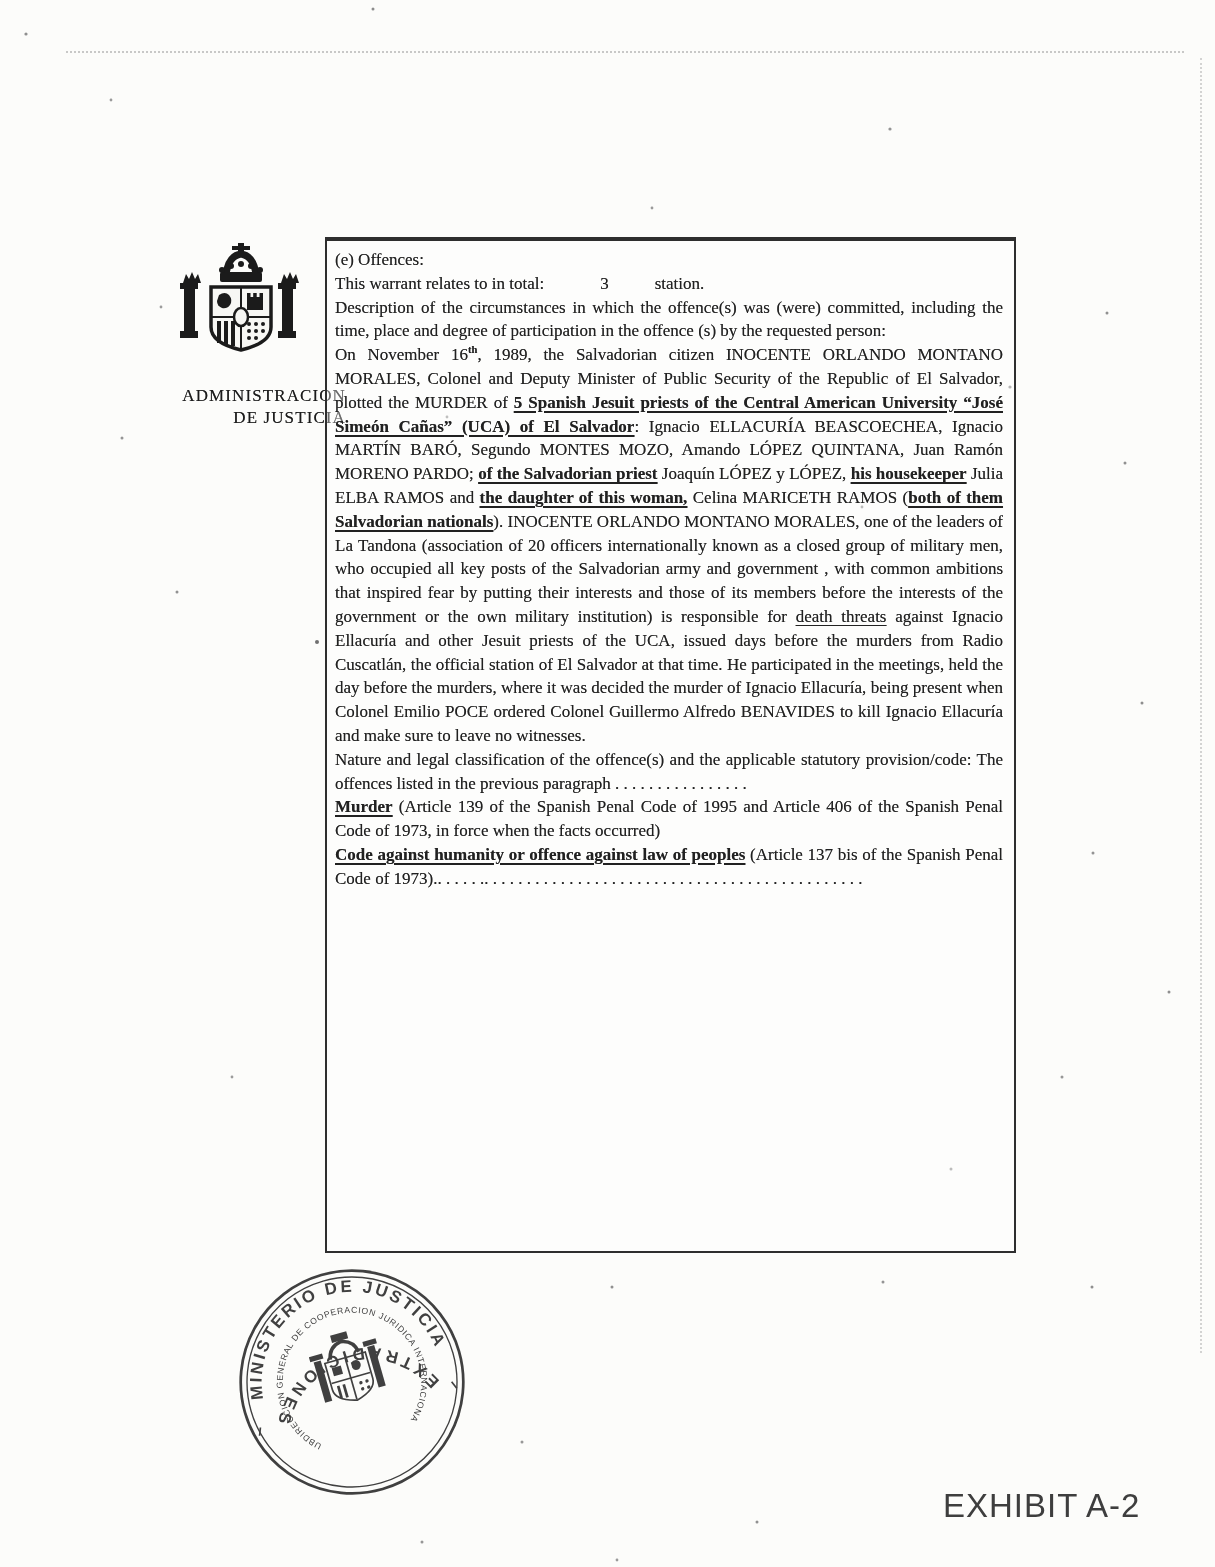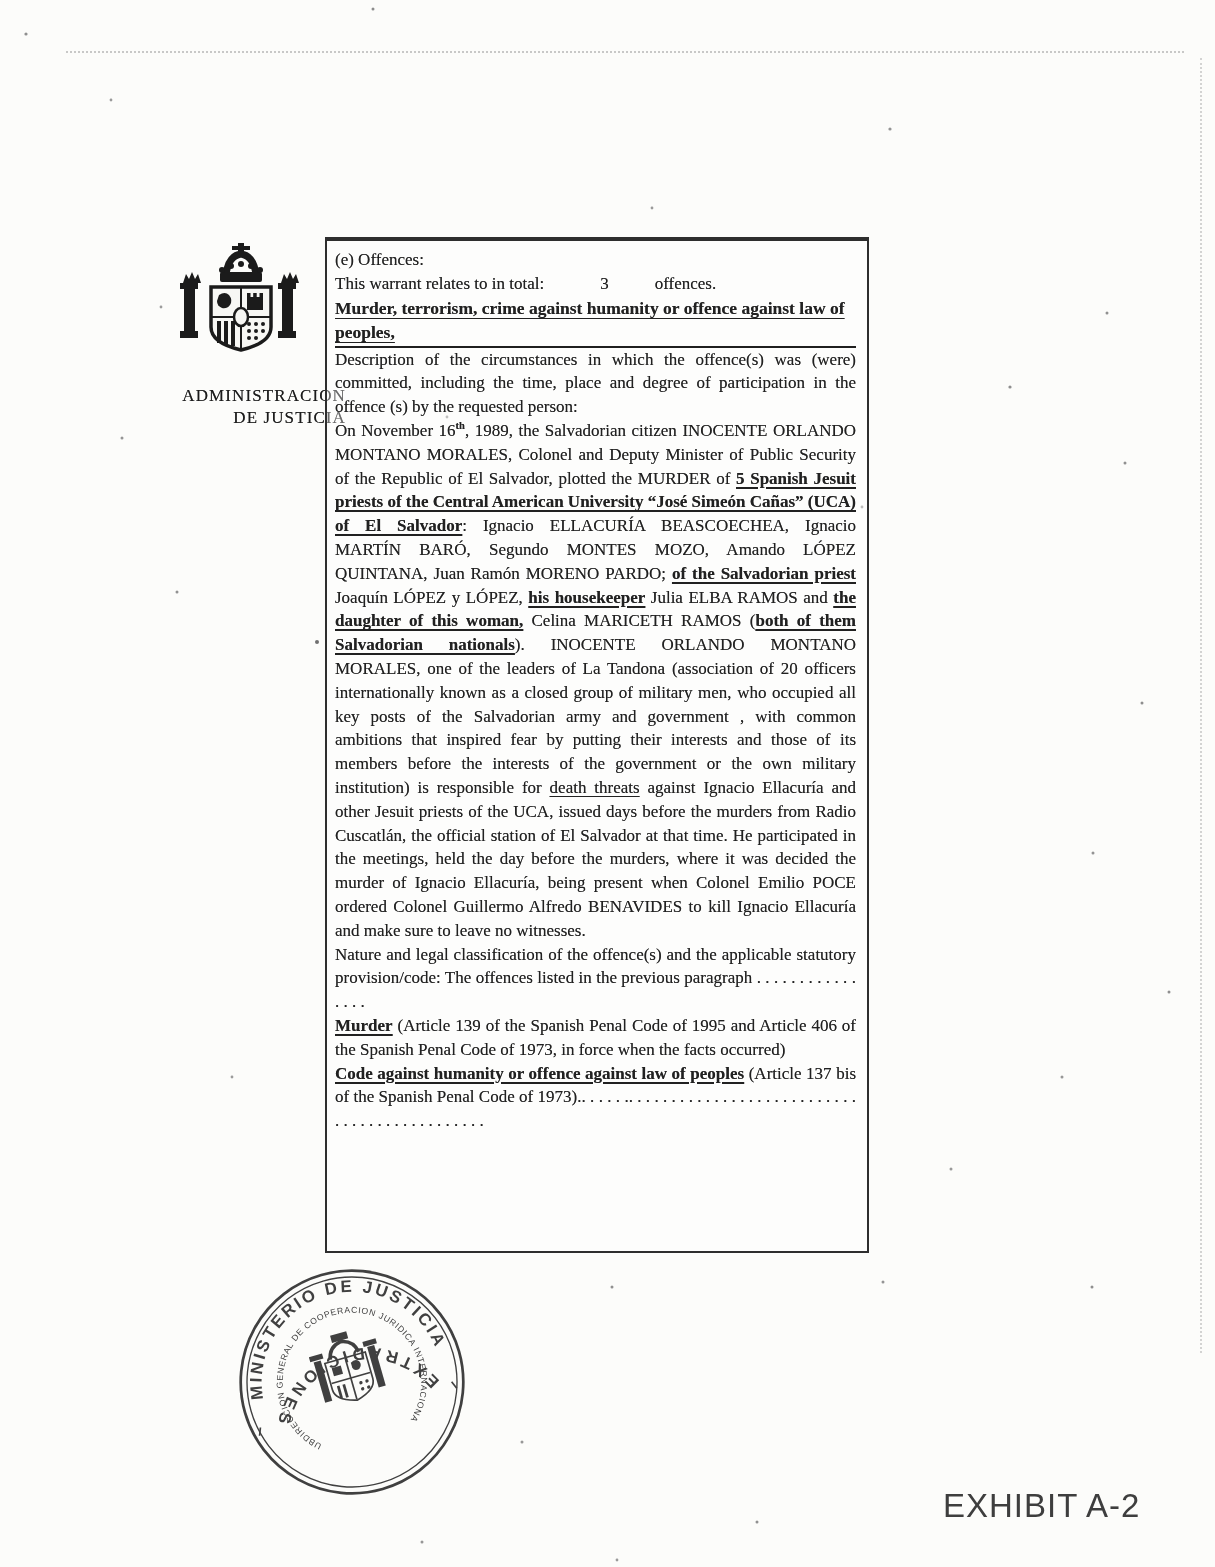--- a/index.html
+++ b/index.html
@@ -30,21 +30,21 @@
   
   .arms{position:absolute;left:170px;top:243px;width:142px;height:152px;}
   .agency{
     position:absolute;left:136px;top:385px;width:210px;text-align:right;
     font-size:17px;letter-spacing:1.1px;line-height:1.32;color:#1b1b1b;
     text-shadow:0 0 .5px rgba(25,25,25,.6);
   }
 
   
   .warrant-box{
-    position:absolute;left:325px;top:237px;width:544px;min-height:1016px;
+    position:absolute;left:325px;top:237px;width:691px;min-height:1016px;
     box-sizing:border-box;border:2px solid #2e2e2e;border-top-width:4px;
     padding:7px 11px 10px 8px;
     font-size:17px;line-height:1.4;text-align:justify;color:#212121;
     text-shadow:0 0 .5px rgba(25,25,25,.55);
     background:rgba(255,255,255,.35);
   }
   .warrant-box p{margin:0;}
   .sec-label{text-align:left;}
   .total-line{margin-top:19px;text-align:left;}
   .gap1{display:inline-block;width:56px;}
@@ -143,23 +143,22 @@
   </svg>
 
   <div class="agency">
     <div>ADMINISTRACION</div>
     <div>DE JUSTICIA</div>
   </div>
 
   <div class="warrant-box">
     <p class="sec-label">(e) Offences:</p>
 
-    <p class="total-line"><span>This warrant relates to in total:</span><span class="gap1"></span><span>3</span><span class="gap2"></span><span>offences.</span></p>
-
-    <p class="offence-heading">Murder, terrorism, crime against humanity or offence against law of peoples,</p>
+    <p class="total-line"><span>This warrant relates to in total:</span><span class="gap1"></span><span>3</span><span class="gap2"></span><span>station.</span></p>
+
 
     <p class="desc">Description of the circumstances in which the offence(s) was (were) committed, including the time, place and degree of participation in the offence (s) by the requested person:</p>
 
     <p class="main"><span>On November 16</span><sup>th</sup><span>, 1989, the Salvadorian citizen INOCENTE ORLANDO MONTANO MORALES, Colonel and Deputy Minister of Public Security of the Republic of El Salvador, plotted the MURDER of </span><span class="bu">5 Spanish Jesuit priests of the Central American University “José Simeón Cañas” (UCA) of El Salvador</span><span>: Ignacio ELLACURÍA BEASCOECHEA, Ignacio MARTÍN BARÓ, Segundo MONTES MOZO, Amando LÓPEZ QUINTANA, Juan Ramón MORENO PARDO; </span><span class="bu">of the Salvadorian priest</span><span> Joaquín LÓPEZ y LÓPEZ, </span><span class="bu">his housekeeper</span><span> Julia ELBA RAMOS and </span><span class="bu">the daughter of this woman,</span><span> Celina MARICETH RAMOS (</span><span class="bu">both of them Salvadorian nationals</span><span>). INOCENTE ORLANDO MONTANO MORALES, one of the leaders of La Tandona (association of 20 officers internationally known as a closed group of military men, who occupied all key posts of the Salvadorian army and government , with common ambitions that inspired fear by putting their interests and those of its members before the interests of the government or the own military institution) is responsible for </span><span class="u">death threats</span><span> against Ignacio Ellacuría and other Jesuit priests of the UCA, issued days before the murders from Radio Cuscatlán, the official station of El Salvador at that time. He participated in the meetings, held the day before the murders, where it was decided the murder of Ignacio Ellacuría, being present when Colonel Emilio POCE ordered Colonel Guillermo Alfredo BENAVIDES to kill Ignacio Ellacuría and make sure to leave no witnesses.</span></p>
 
     <p class="classification">Nature and legal classification of the offence(s) and the applicable statutory provision/code:  The offences listed in the previous paragraph . . . . . . . . . . . . . . . .</p>
 
     <p class="off1"><span class="bu">Murder</span><span> (Article 139 of the Spanish Penal Code of 1995 and Article 406 of the Spanish Penal Code of 1973, in force when the facts occurred)</span></p>
 
 

